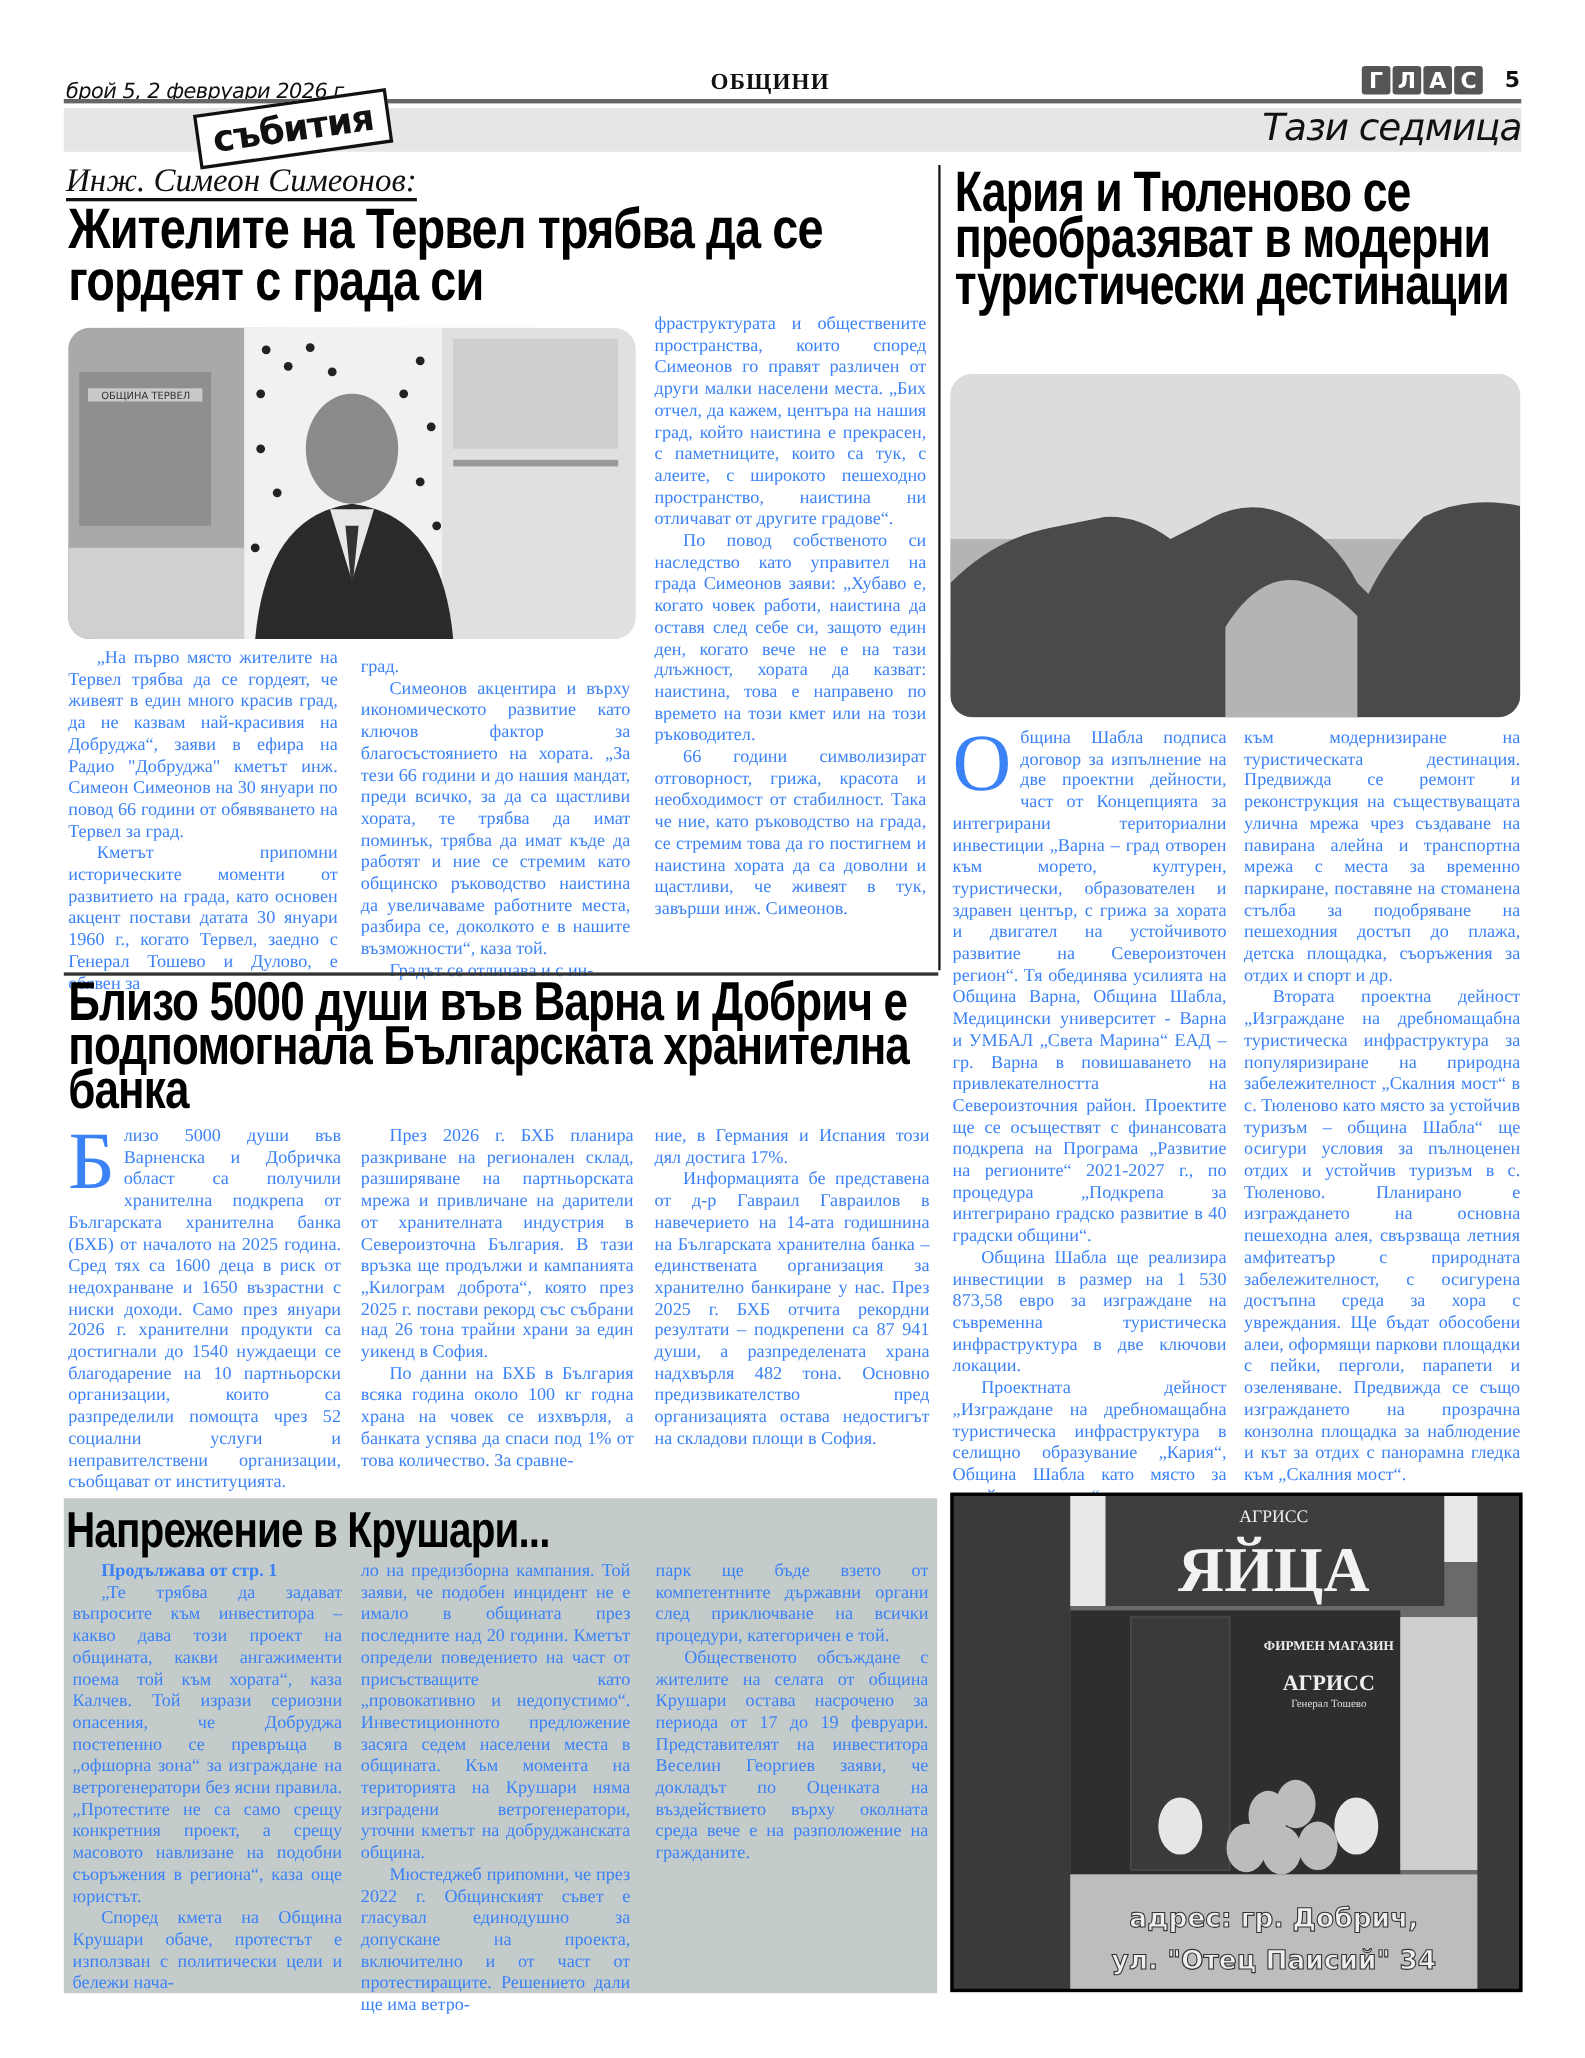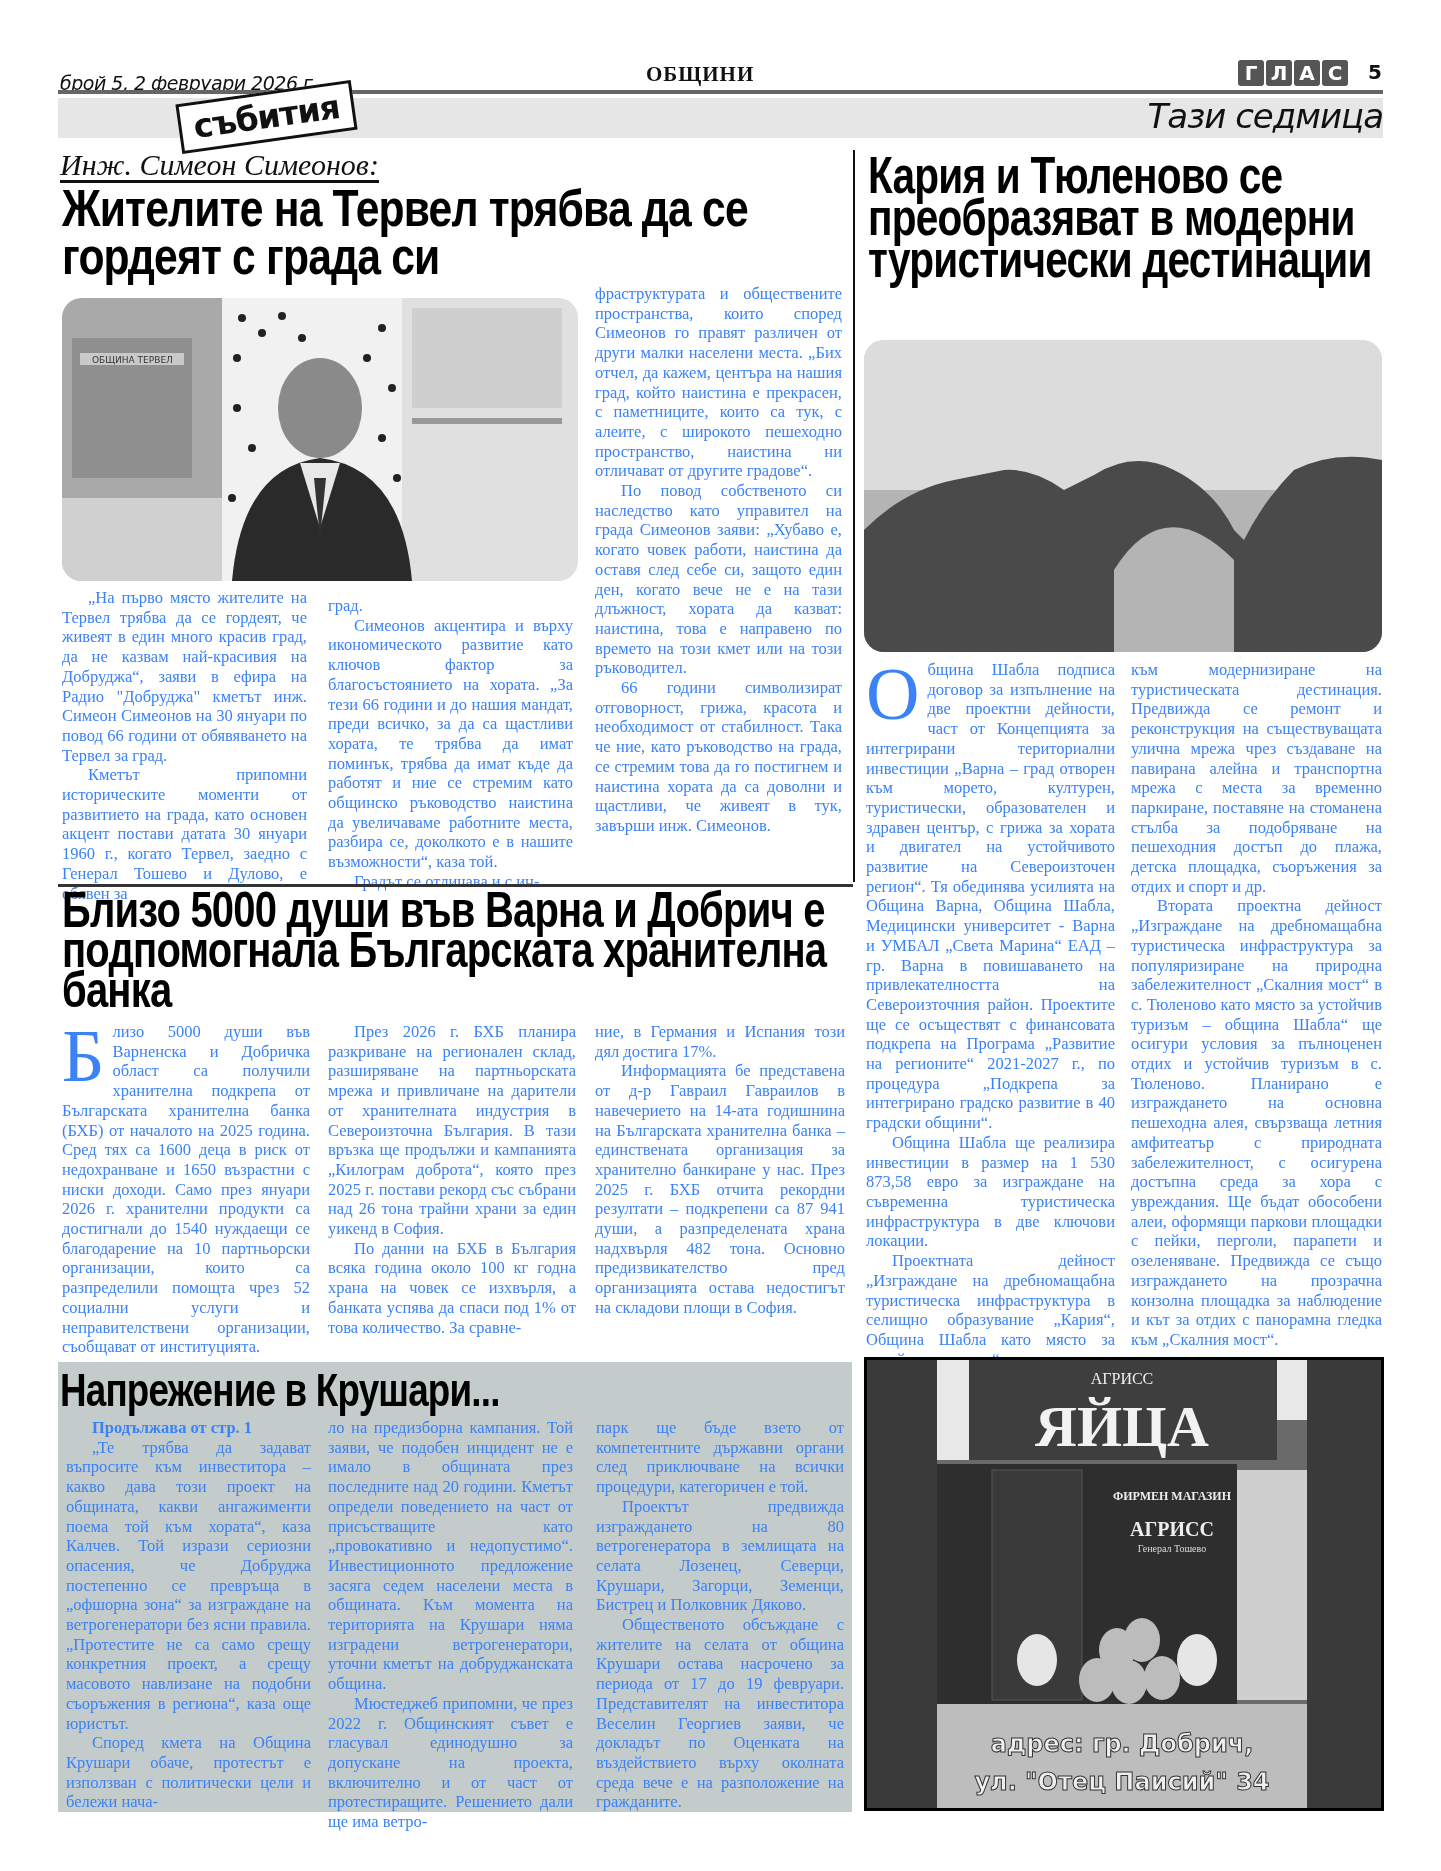--- a/index.html
+++ b/index.html
@@ -26,21 +26,21 @@
   .h3 { left: 62px; top: 890px; font-size: 50px; line-height: 40px; transform: scaleX(0.8); width: 1000px; }
   .h4 { left: 60px; top: 1366px; font-size: 46px; line-height: 48px; transform: scaleX(0.8); width: 800px; }
 
   .vdiv { left: 853px; top: 150px; width: 2px; height: 732px; background: #111; }
   .hdiv { left: 58px; top: 884px; width: 795px; height: 3px; background: #333; }
 
   
   .photo { overflow: hidden; border-radius: 20px; }
   .photo-mayor { left: 62px; top: 298px; width: 516px; height: 283px; background: linear-gradient(90deg,#cfcfcf 0%, #b9b9b9 30%, #e9e9e9 60%, #f0f0f0 100%); }
   .photo-sea { left: 864px; top: 340px; width: 518px; height: 312px; background: linear-gradient(180deg,#d8d8d8 0%, #cfcfcf 45%, #9a9a9a 55%, #7e7e7e 100%); }
-  .ad { left: 864px; top: 1357px; width: 520px; height: 454px; background: #3a3a3a; border: 3px solid #000; }
+  .ad { left: 864px; top: 1357px; width: 520px; height: 454px; background: #3a3a3a; border: 3px solid #000; padding-left: 36px; }
 
   
   .col { font-family: "Liberation Serif", serif; font-size: 16.5px; line-height: 19.7px; text-align: justify; hyphens: auto; color: #3b82f6; }
   .col p { text-indent: 26px; }
   .col p.noind { text-indent: 0; }
   .dropcap { float: left; font-size: 74px; line-height: 60px; margin: 4px 8px 0 0; font-family: "Liberation Serif", serif; }
 
   .krushari-bg { left: 58px; top: 1362px; width: 794px; height: 450px; background: #c3cbcb; }
 </style>
 </head>
@@ -157,21 +157,20 @@
   <p style="font-weight:bold;">Продължава от стр. 1</p>
   <p>„Те трябва да задават въпросите към инвеститора – какво дава този проект на общината, какви ангажименти поема той към хората“, каза Калчев. Той изрази сериозни опасения, че Добруджа постепенно се превръща в „офшорна зона“ за изграждане на ветрогенератори без ясни правила. „Протестите не са само срещу конкретния проект, а срещу масовото навлизане на подобни съоръжения в региона“, каза още юристът.</p>
   <p>Според кмета на Община Крушари обаче, протестът е използван с политически цели и бележи нача-</p>
 </div>
 <div class="abs col" style="left:328px; top:1418px; width:245px;">
   <p class="noind">ло на предизборна кампания. Той заяви, че подобен инцидент не е имало в общината през последните над 20 години. Кметът определи поведението на част от присъстващите като „провокативно и недопустимо“. Инвестиционното предложение засяга седем населени места в общината. Към момента на територията на Крушари няма изградени ветрогенератори, уточни кметът на добруджанската община.</p>
   <p>Мюстеджеб припомни, че през 2022 г. Общинският съвет е гласувал единодушно за допускане на проекта, включително и от част от протестиращите. Решението дали ще има ветро-</p>
 </div>
 <div class="abs col" style="left:596px; top:1418px; width:248px;">
   <p class="noind">парк ще бъде взето от компетентните държавни органи след приключване на всички процедури, категоричен е той.</p>
-  <p>Проектът предвижда изграждането на 80 ветрогенератора в землищата на селата Лозенец, Северци, Крушари, Загорци, Земенци, Бистрец и Полковник Дяково.</p>
   <p>Общественото обсъждане с жителите на селата от община Крушари остава насрочено за периода от 17 до 19 февруари. Представителят на инвеститора Веселин Георгиев заяви, че докладът по Оценката на въздействието върху околната среда вече е на разположение на гражданите.</p>
 </div>
 
 <div class="abs ad">
   <svg width="514" height="448" viewBox="0 0 514 448">
     <rect x="70" y="0" width="370" height="448" fill="#6a6a6a"></rect>
     <rect x="100" y="0" width="310" height="100" fill="#3e3e3e"></rect>
     <rect x="70" y="0" width="32" height="100" fill="#e8e8e8"></rect>
     <rect x="410" y="0" width="30" height="60" fill="#e8e8e8"></rect>
     <text x="255" y="24" text-anchor="middle" font-family="Liberation Serif, serif" font-size="16" fill="#eee">АГРИСС</text>

